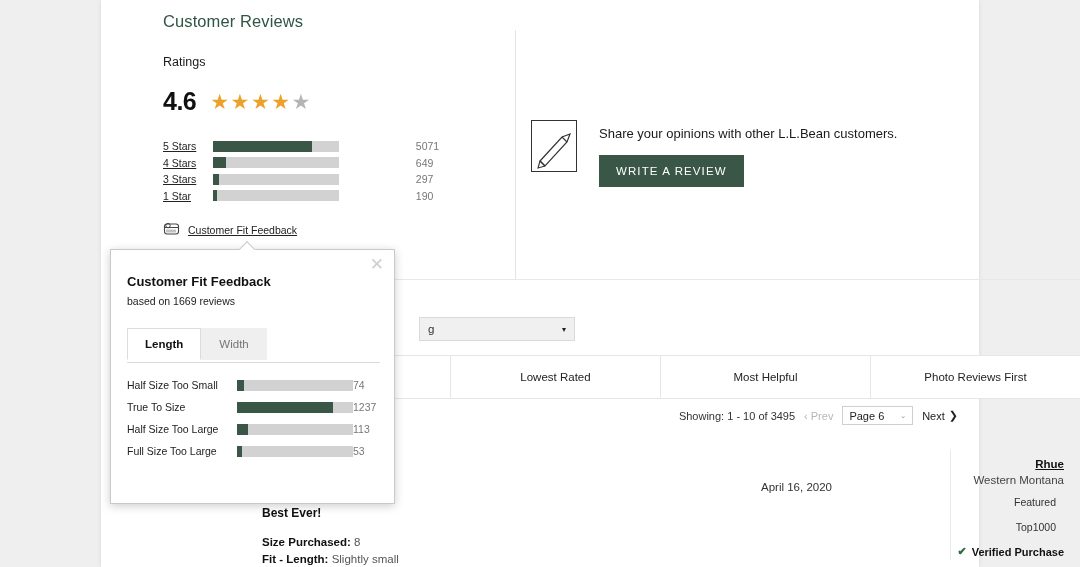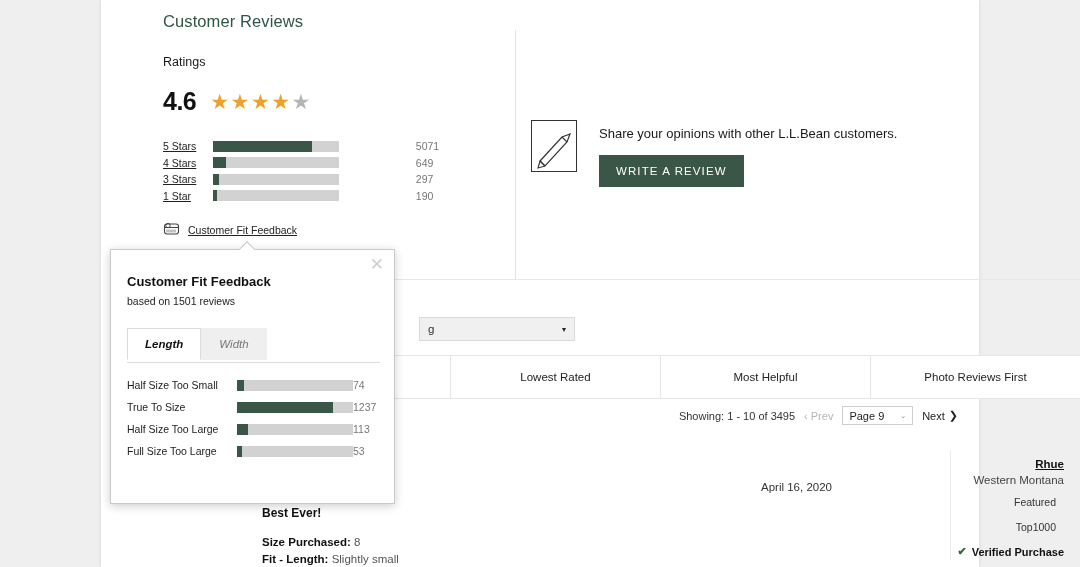--- a/index.html
+++ b/index.html
@@ -167,21 +167,21 @@
     position: absolute; right: 10px; top: 6px;
     font-size: 17px; color: #cfcfcf; cursor: pointer;
     line-height: 1; font-family: "Liberation Sans", sans-serif;
   }
   .popup-title { position:absolute; left: 16px; top: 24px; font-size: 13px; font-weight: bold; color: #111; }
   .popup-sub { position:absolute; left: 16px; top: 45px; font-size: 10.5px; color: #222; }
 
   .popup-tabs { position:absolute; left: 16px; top: 78px; display:flex; }
   .ptab {
     font-size: 11.5px; padding: 9px 17px; cursor: pointer;
-    border: 1px solid transparent; background: #efefef; color: #777; font-style: italic;
+    border: 1px solid transparent; background: #efefef; color: #777;
   }
   .ptab.active {
     background: #fff; color: #111; font-weight: bold;
     border: 1px solid #dcdcdc; border-bottom-color: #fff;
   }
   .popup-tabline { position:absolute; left: 16px; top: 112px; width: 253px; height:1px; background:#dcdcdc;}
 
   .fit-table { position:absolute; left: 16px; top: 124px; border-collapse: collapse; }
   .fit-table td { padding: 0; height: 22px; vertical-align: middle; }
   .fit-label { font-size: 10.5px; color: #222; width: 110px; white-space: nowrap; }
@@ -292,21 +292,21 @@
       <div class="tab">Photo Reviews First</div>
     </div>
 
     <div class="pagination">
       <span class="pg-showing">Showing: 1 - 10 of 3495</span>
       <span class="pg-prev">
         <span>‹</span>
         <span>Prev</span>
       </span>
       <span class="pg-sel">
-        <span>Page 9</span>
+        <span>Page 6</span>
         <span class="caret">⌄</span>
       </span>
       <span class="pg-next">
         <span>Next</span>
         <span>❯</span>
       </span>
     </div>
 
     <div class="review-row">
       <div class="rr-date">April 16, 2020</div>
@@ -336,21 +336,21 @@
           </div>
         </div>
       </div>
     </div>
   </div>
 
   <div class="popup">
     <div class="popup-arrow"></div>
     <div class="popup-close">✕</div>
     <div class="popup-title">Customer Fit Feedback</div>
-    <div class="popup-sub">based on 1501 reviews</div>
+    <div class="popup-sub">based on 1669 reviews</div>
 
     <div class="popup-tabs">
       <div class="ptab active">Length</div>
       <div class="ptab">Width</div>
     </div>
     <div class="popup-tabline"></div>
 
     <table class="fit-table">
       <tbody>
         <tr>

